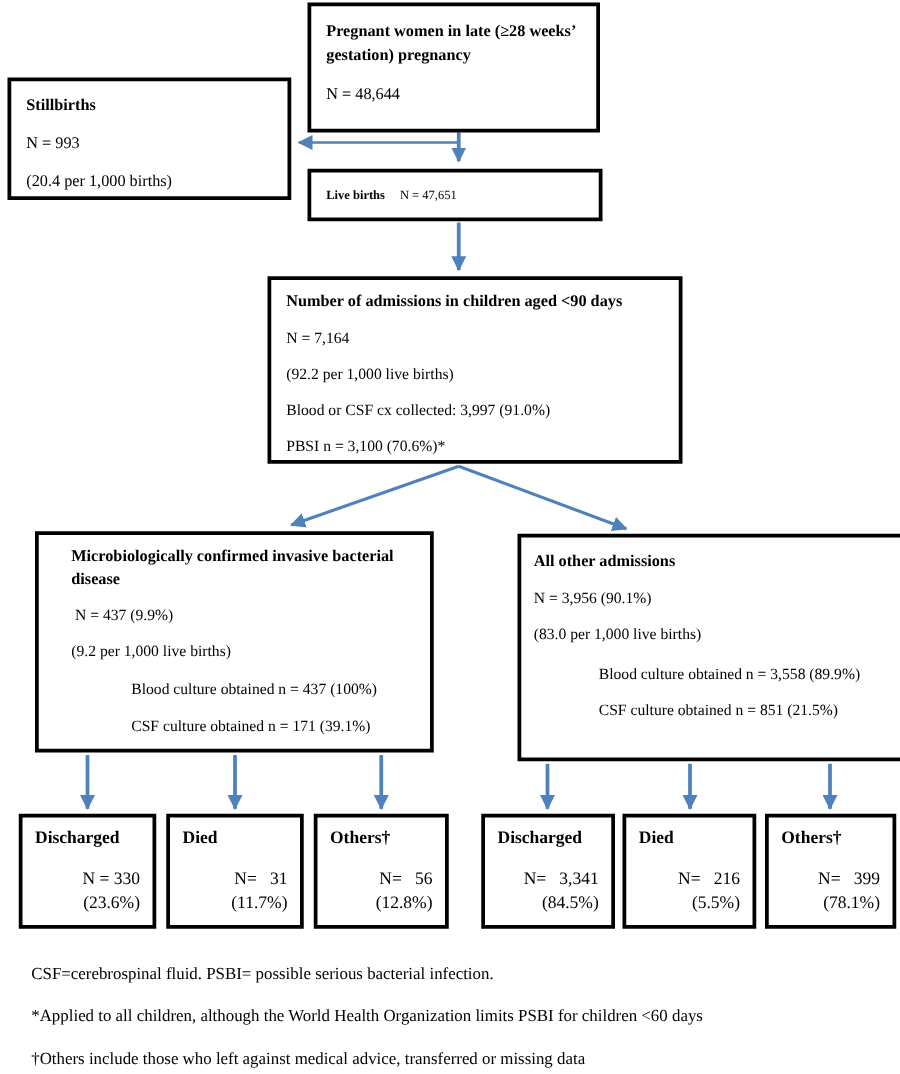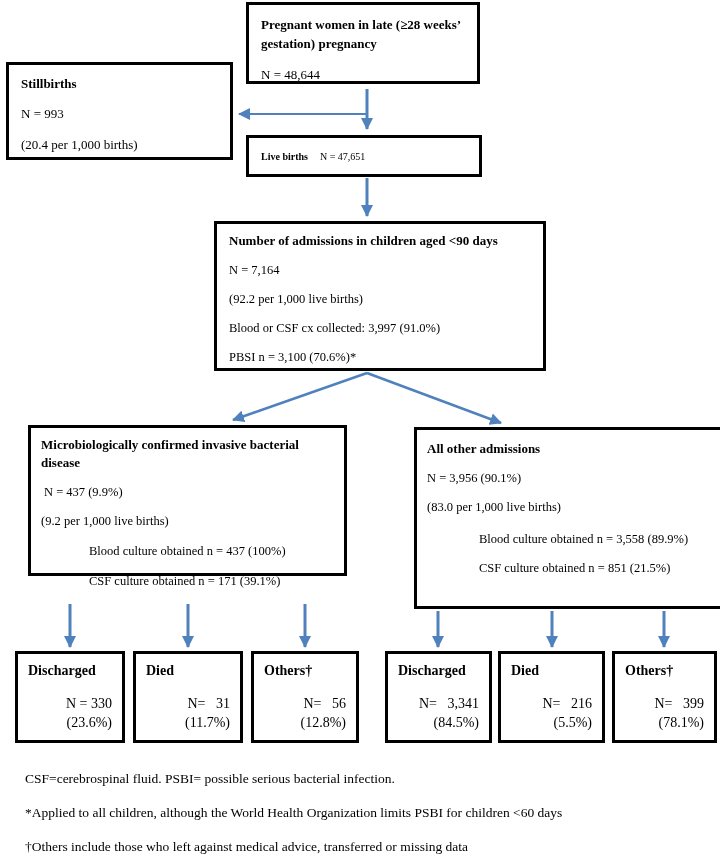--- a/index.html
+++ b/index.html
@@ -23,36 +23,36 @@
     border:3px solid var(--box_border);box-sizing:border-box;
     font-size:13px;line-height:17px;
   }
   .bt{font-weight:bold;}
   .bl{margin-top:13px;}
   .nowrap{white-space:nowrap;}
   .ind{padding-left:48px;}
   .pre{white-space:pre-wrap;text-align:right;}
 
   
-  .b-pregnant{left:246px;top:2px;width:234px;height:82px;padding:10px 12px 0 12px;}
+  .b-pregnant{left:246px;top:2px;width:234px;height:104px;padding:10px 12px 0 12px;}
   .b-pregnant .bt{line-height:19px;}
   .b-pregnant .bl{margin-top:13px;}
 
   .b-stillbirths{left:6px;top:62px;width:227px;height:98px;padding:10px 12px 0 12px;}
   .b-stillbirths .bl{margin-top:13px;}
   .b-stillbirths .bl + .bl{margin-top:14px;}
 
   .b-livebirths{left:246px;top:135px;width:236px;height:42px;display:flex;align-items:center;padding-left:12px;gap:12px;font-size:10px;}
 
   .b-admissions{left:214px;top:221px;width:332px;height:150px;padding:9px 0 0 12px;}
   .b-admissions .bt{font-size:13px;line-height:16px;}
   .b-admissions .bl{margin-top:13px;line-height:16px;font-size:12.5px;}
 
   
-  .b-confirmed{left:28px;top:425px;width:319px;height:151px;padding:8px 8px 0 10px;font-size:12.5px;}
+  .b-confirmed{left:28px;top:425px;width:319px;height:177px;padding:8px 8px 0 26px;font-size:12.5px;}
   .b-confirmed .bt{line-height:18px;font-size:13px;}
   .b-confirmed .bl{line-height:16px;}
   .b-confirmed .n-line{margin-top:12px;padding-left:3px;}
   .b-confirmed .ind{margin-top:14px;}
 
   .b-other{left:414px;top:427px;width:314px;height:182px;padding:10px 8px 0 10px;font-size:12.5px;}
   .b-other .bt{line-height:17px;font-size:13px;}
   .b-other .bl{line-height:16px;}
   .b-other .blood-line{margin-top:16px;}
   .b-other .ind{padding-left:52px;}

